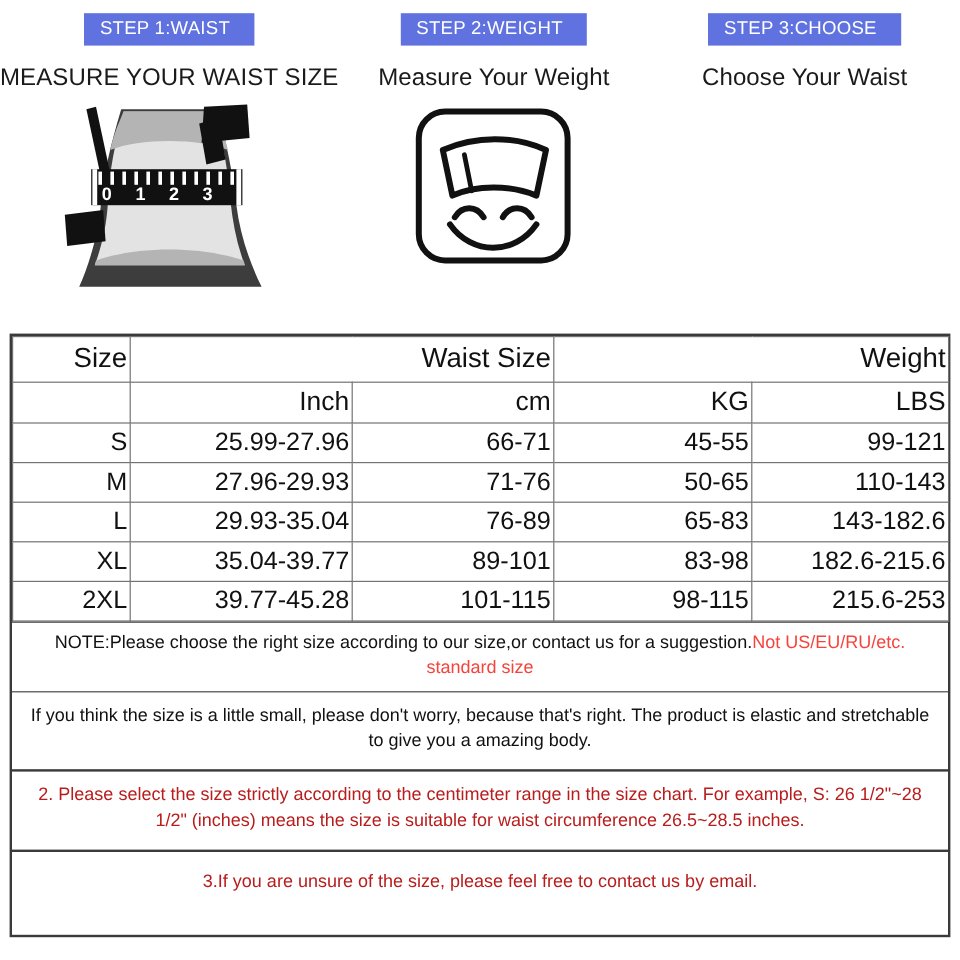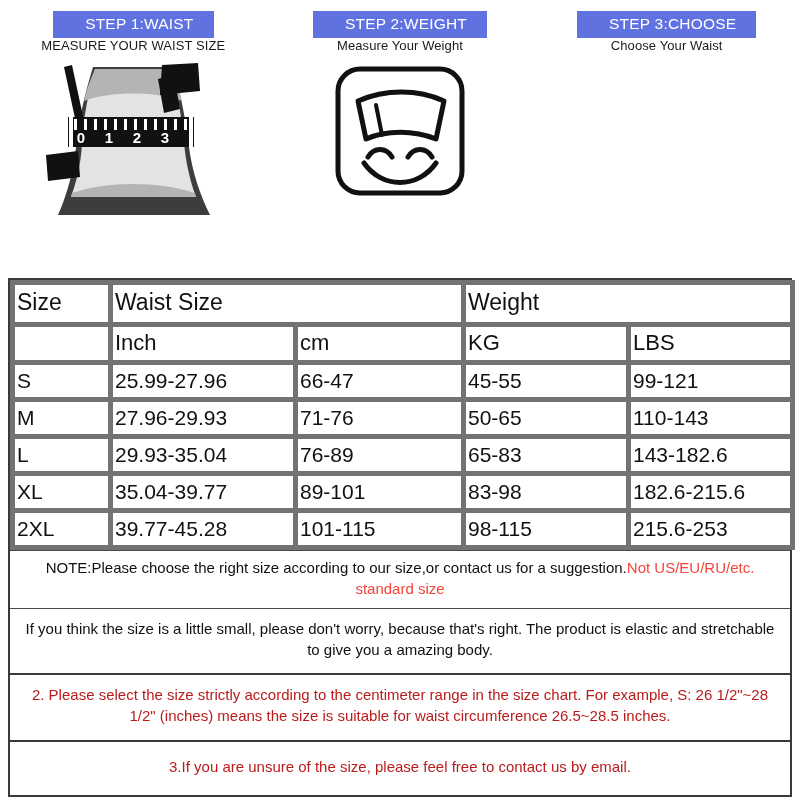--- a/index.html
+++ b/index.html
@@ -26,26 +26,27 @@
     display: flex;
     flex-direction: column;
     align-items: center;
   }
   .step-badge {
     margin-top: 11px;
     background: #5f72e0;
     color: #ffffff;
     font-size: 15.5px;
     letter-spacing: .2px;
-    padding: 5px 20px 6px 32px;
+    padding: 5px 20px 6px 13px;
     white-space: nowrap;
     line-height: 1;
   }
   .step-title {
-    font-size: 13px;
+    margin-top: 16px;
+    font-size: 20px;
     color: #1a1a1a;
     white-space: nowrap;
     letter-spacing: .1px;
   }
   .step-art {
     margin-top: 8px;
     position: relative;
   }
 
   
@@ -61,22 +62,22 @@
     border: 2px solid #3a3a3a;
     box-sizing: border-box;
   }
   table.size-table {
     width: 100%;
     border-collapse: collapse;
     table-layout: fixed;
   }
   table.size-table th,
   table.size-table td {
-    border: 5px solid #737373;
-    text-align: left;
+    border: 1px solid #737373;
+    text-align: right;
     font-weight: normal;
     color: #111111;
     font-size: 21px;
     line-height: 1;
     padding: 5px 2px 6px 2px;
     white-space: nowrap;
   }
   table.size-table th.grp { font-size: 23px; padding: 6px 2px 8px 2px; }
   table.size-table th.sub { font-size: 22px; }
   table.size-table td.sz { font-size: 21px; }
@@ -93,21 +94,21 @@
     padding: 6px 10px 8px 10px;
     text-align: center;
     font-size: 15px;
     line-height: 1.42;
     color: #111111;
   }
   .note-block.thick { border-top: 2px solid #3a3a3a; }
   .note-block.red { color: #b91c1c; }
   .red-inline { color: #f4443c; }
   .note-block.pad-lg { padding-top: 9px; padding-bottom: 13px; }
-  .note-block.pad-last { padding-top: 14px; padding-bottom: 18px; }
+  .note-block.pad-last { padding-top: 14px; padding-bottom: 34px; }
 </style>
 </head>
 <body>
 
 <div class="steps">
 
   <div class="step-col">
     <div class="step-badge">STEP 1:WAIST</div>
     <div class="step-title">MEASURE YOUR WAIST SIZE</div>
     <div class="step-art">
@@ -202,21 +203,21 @@
         <th class="sub">Inch</th>
         <th class="sub">cm</th>
         <th class="sub">KG</th>
         <th class="sub">LBS</th>
       </tr>
     </thead>
     <tbody>
       <tr>
         <td class="sz">S</td>
         <td>25.99-27.96</td>
-        <td>66-47</td>
+        <td>66-71</td>
         <td>45-55</td>
         <td>99-121</td>
       </tr>
       <tr>
         <td class="sz">M</td>
         <td>27.96-29.93</td>
         <td>71-76</td>
         <td>50-65</td>
         <td>110-143</td>
       </tr>

